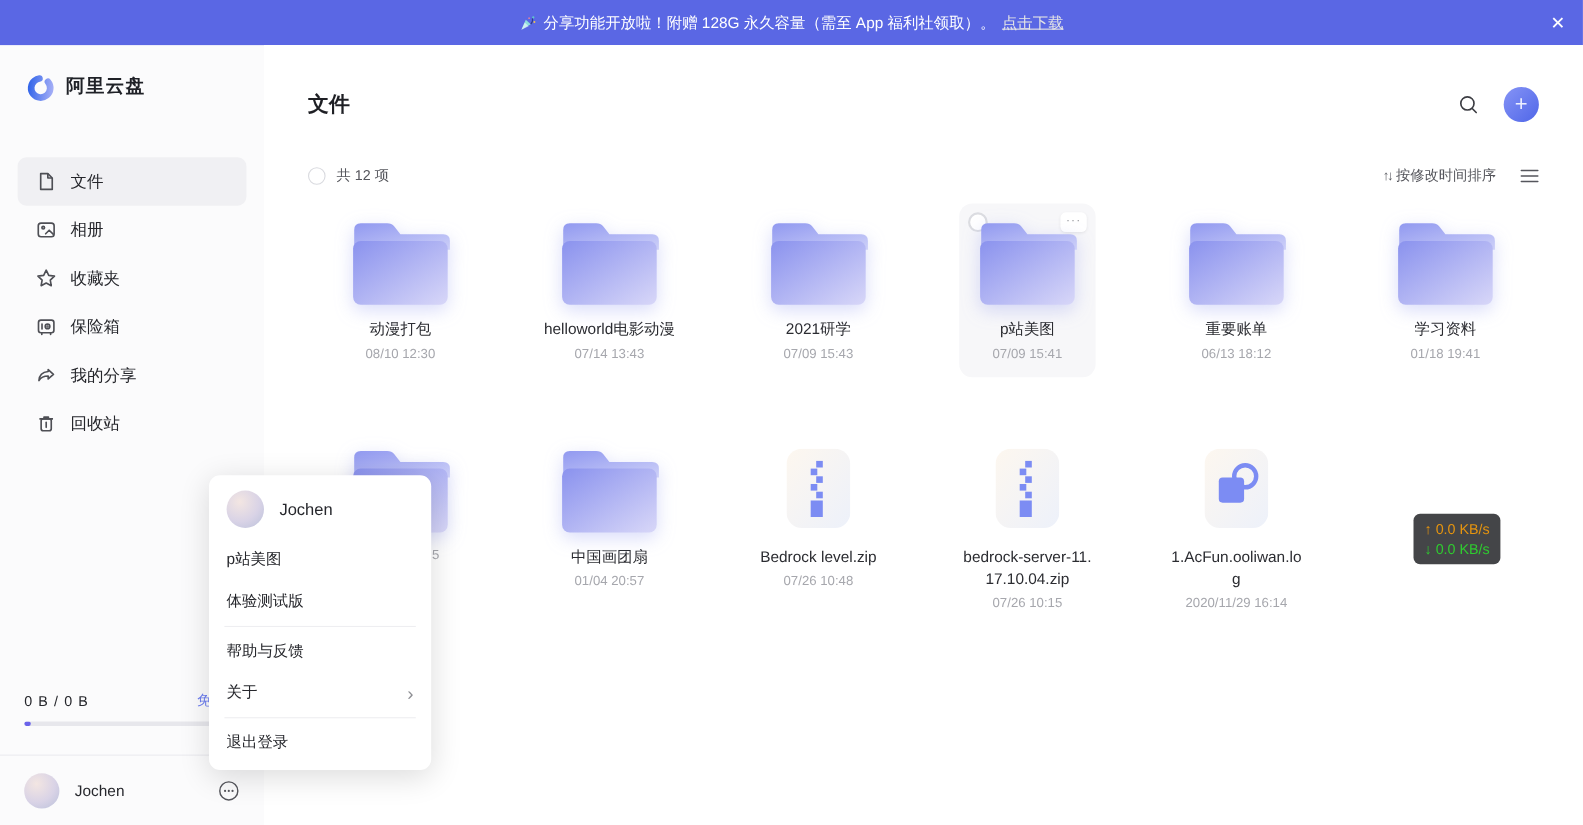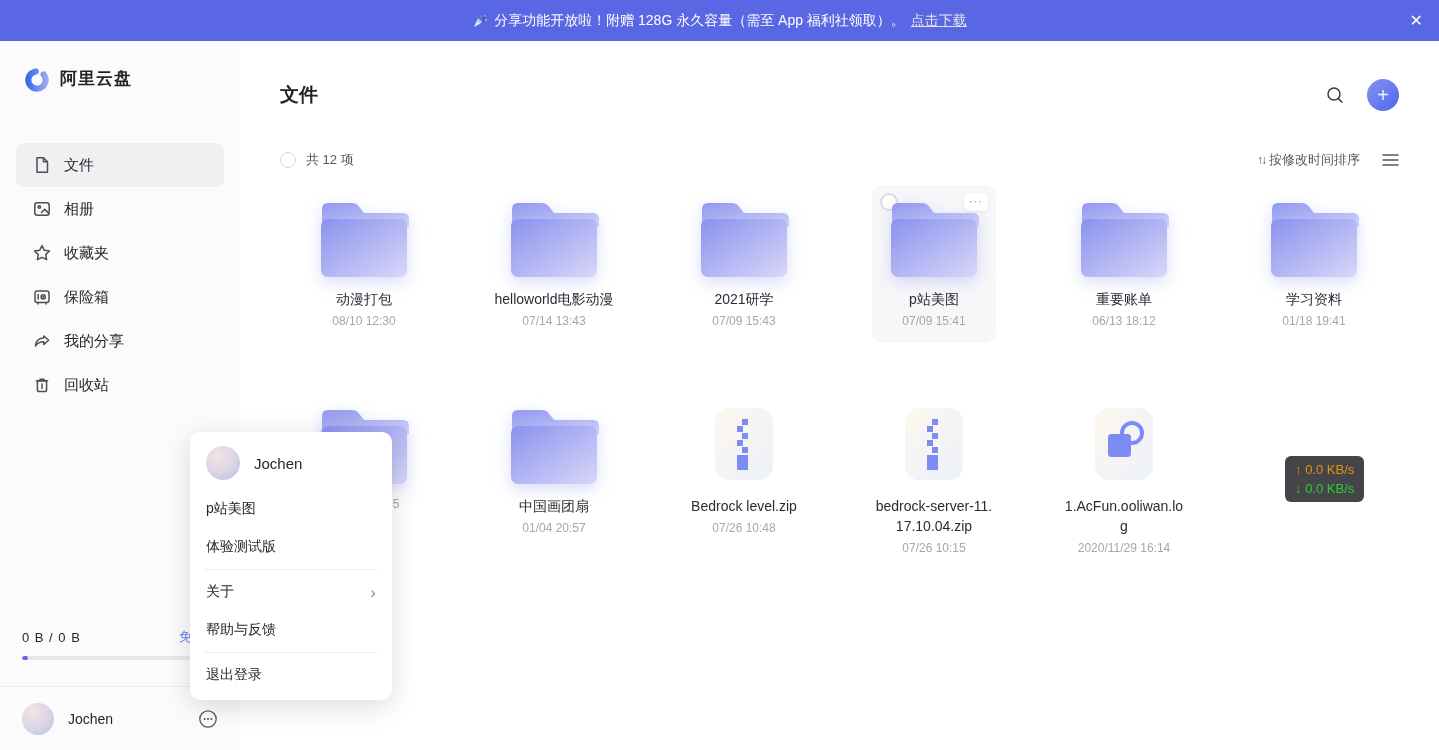--- a/index.html
+++ b/index.html
@@ -83,21 +83,21 @@
     border-radius:10px;box-shadow:0 6px 28px rgba(0,0,0,.14);padding-bottom:6px;}
   .um-header{display:flex;align-items:center;padding:14px 16px 10px;}
   .um-header .avatar{width:34px;height:34px;}
   .um-header .uname{margin-left:14px;font-size:15px;color:#26272c;}
   .um-item{height:38px;display:flex;align-items:center;justify-content:space-between;
     padding:0 16px;font-size:14px;color:#26272c;cursor:pointer;}
   .um-item .chev{color:#8e8f94;font-size:17px;line-height:1;}
   .um-divider{height:1px;background:#eeeef1;margin:3px 14px;}
 
   
-  .net-tooltip{position:absolute;left:1285px;top:456px;z-index:40;background:rgba(58,59,62,.95);
+  .net-tooltip{position:absolute;left:1285px;top:467px;z-index:40;background:rgba(58,59,62,.95);
     border-radius:6px;padding:4px 10px;font-size:13px;line-height:19px;white-space:nowrap;}
   .net-tooltip .up{color:#e5940f;}
   .net-tooltip .down{color:#2fcb2f;}
 </style>
 </head>
 <body>
 
 <svg width="0" height="0" style="position:absolute">
   <defs>
     <linearGradient id="gLogo" x1="0" y1="0" x2="1" y2="1">
@@ -448,25 +448,25 @@
     <span class="uname">Jochen</span>
   </div>
   <div class="um-item">
     <span>p站美图</span>
   </div>
   <div class="um-item">
     <span>体验测试版</span>
   </div>
   <div class="um-divider"></div>
   <div class="um-item">
+    <span>帮助与反馈</span>
+  </div>
+  <div class="um-item">
     <span>关于</span>
     <span class="chev">›</span>
-  </div>
-  <div class="um-item">
-    <span>帮助与反馈</span>
   </div>
   <div class="um-divider"></div>
   <div class="um-item">
     <span>退出登录</span>
   </div>
 </div>
 
 <div class="net-tooltip">
   <div class="up">
     <span>↑</span>

